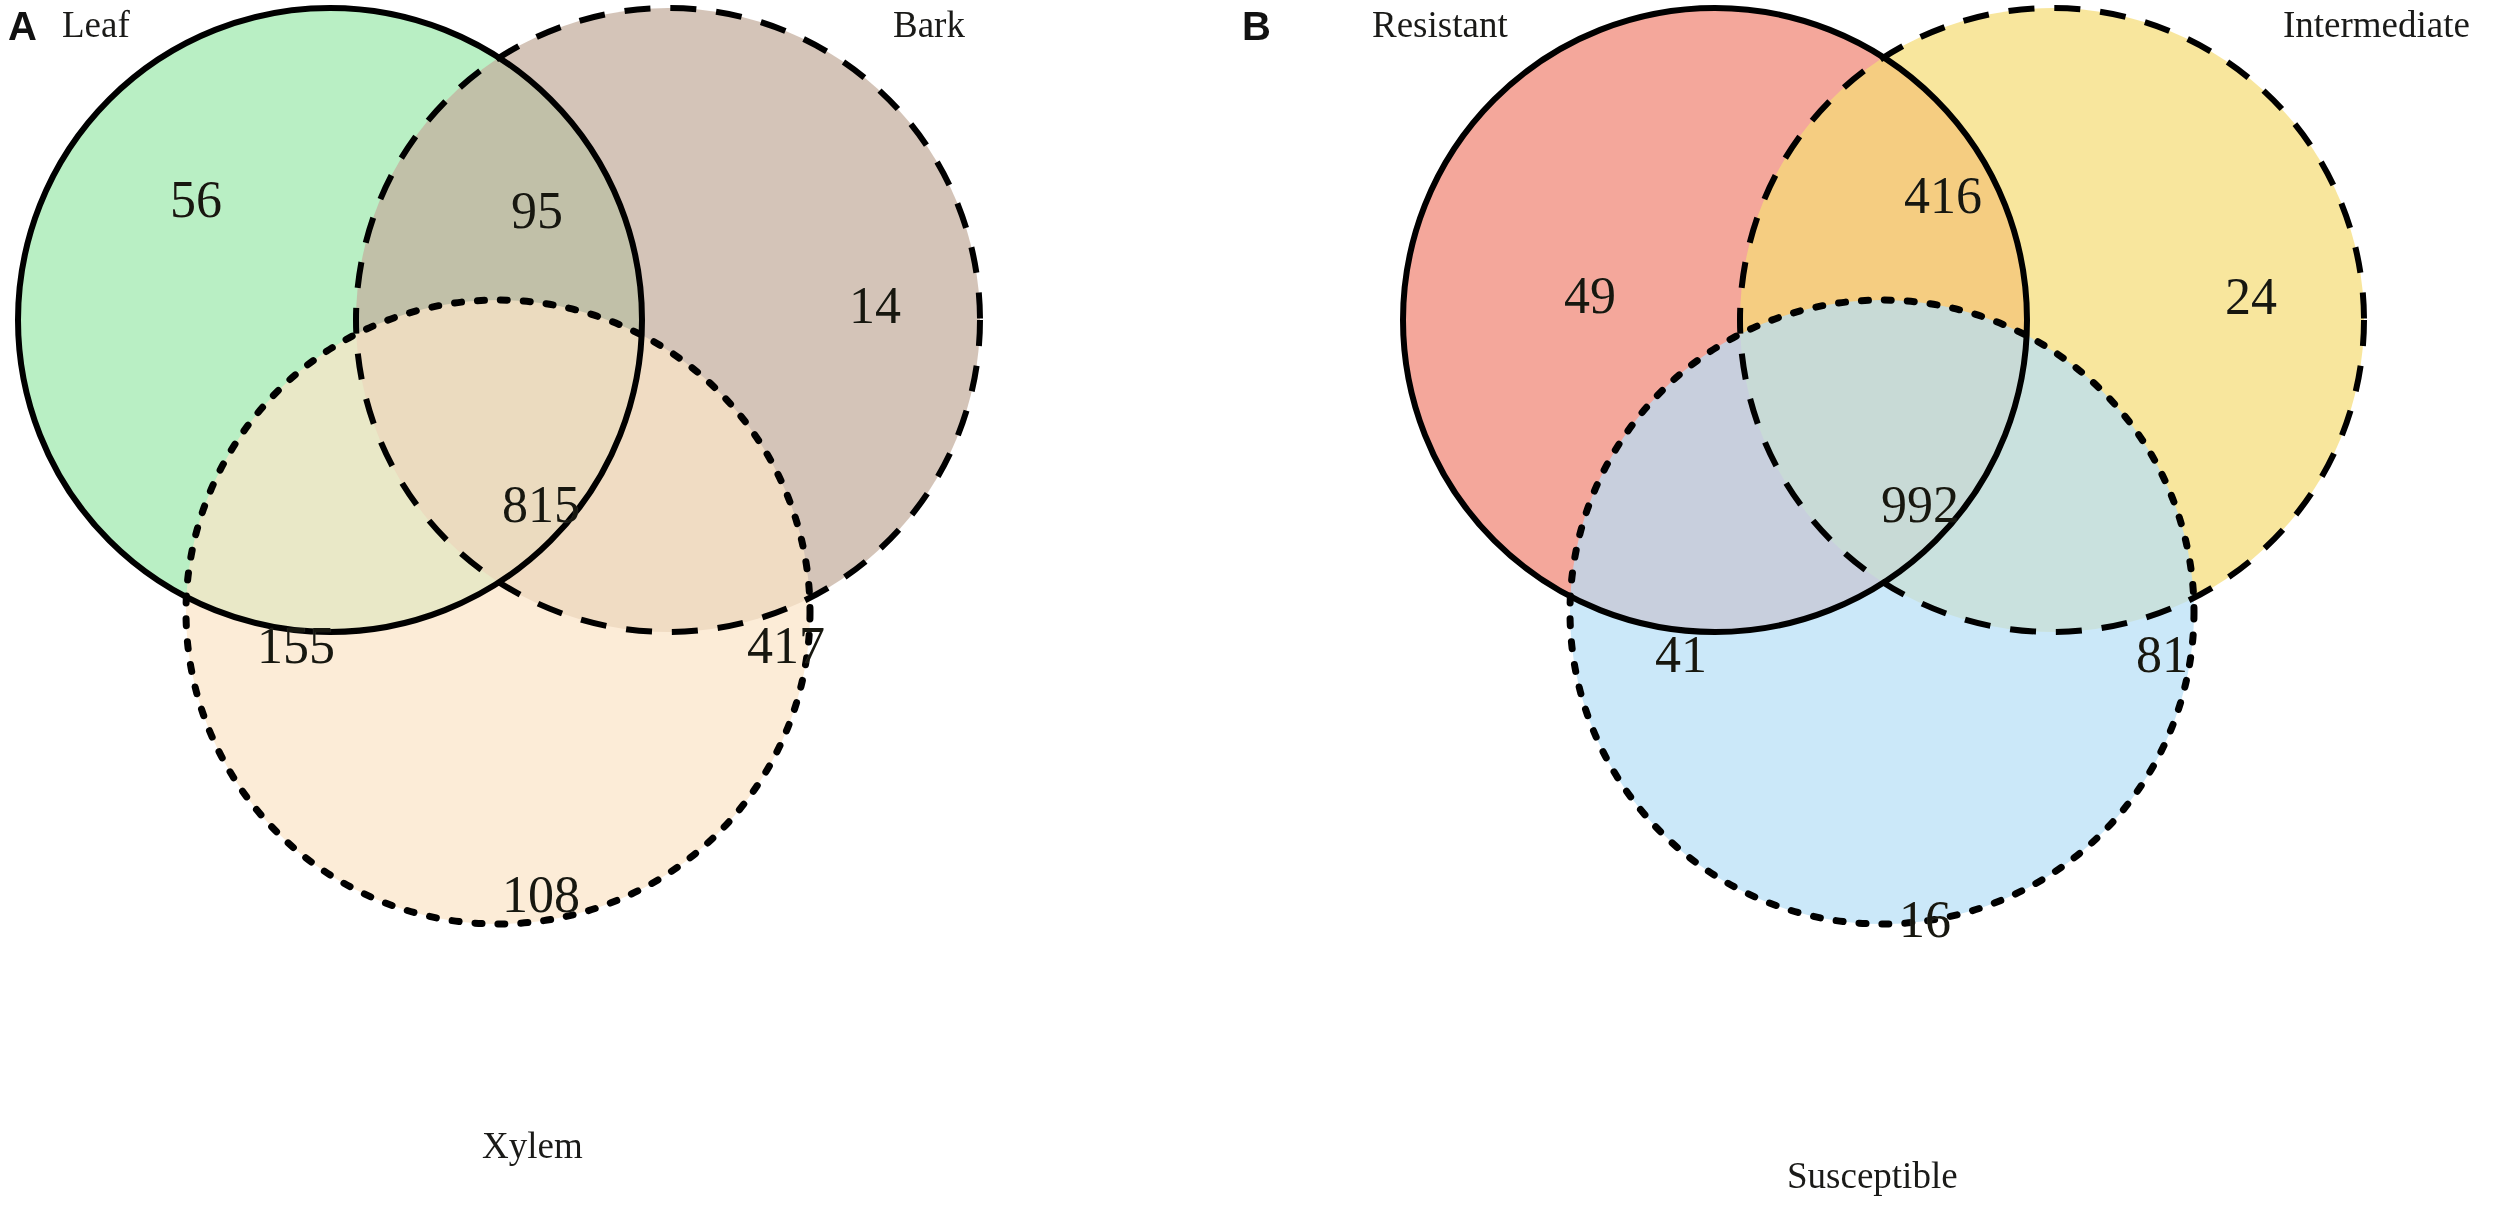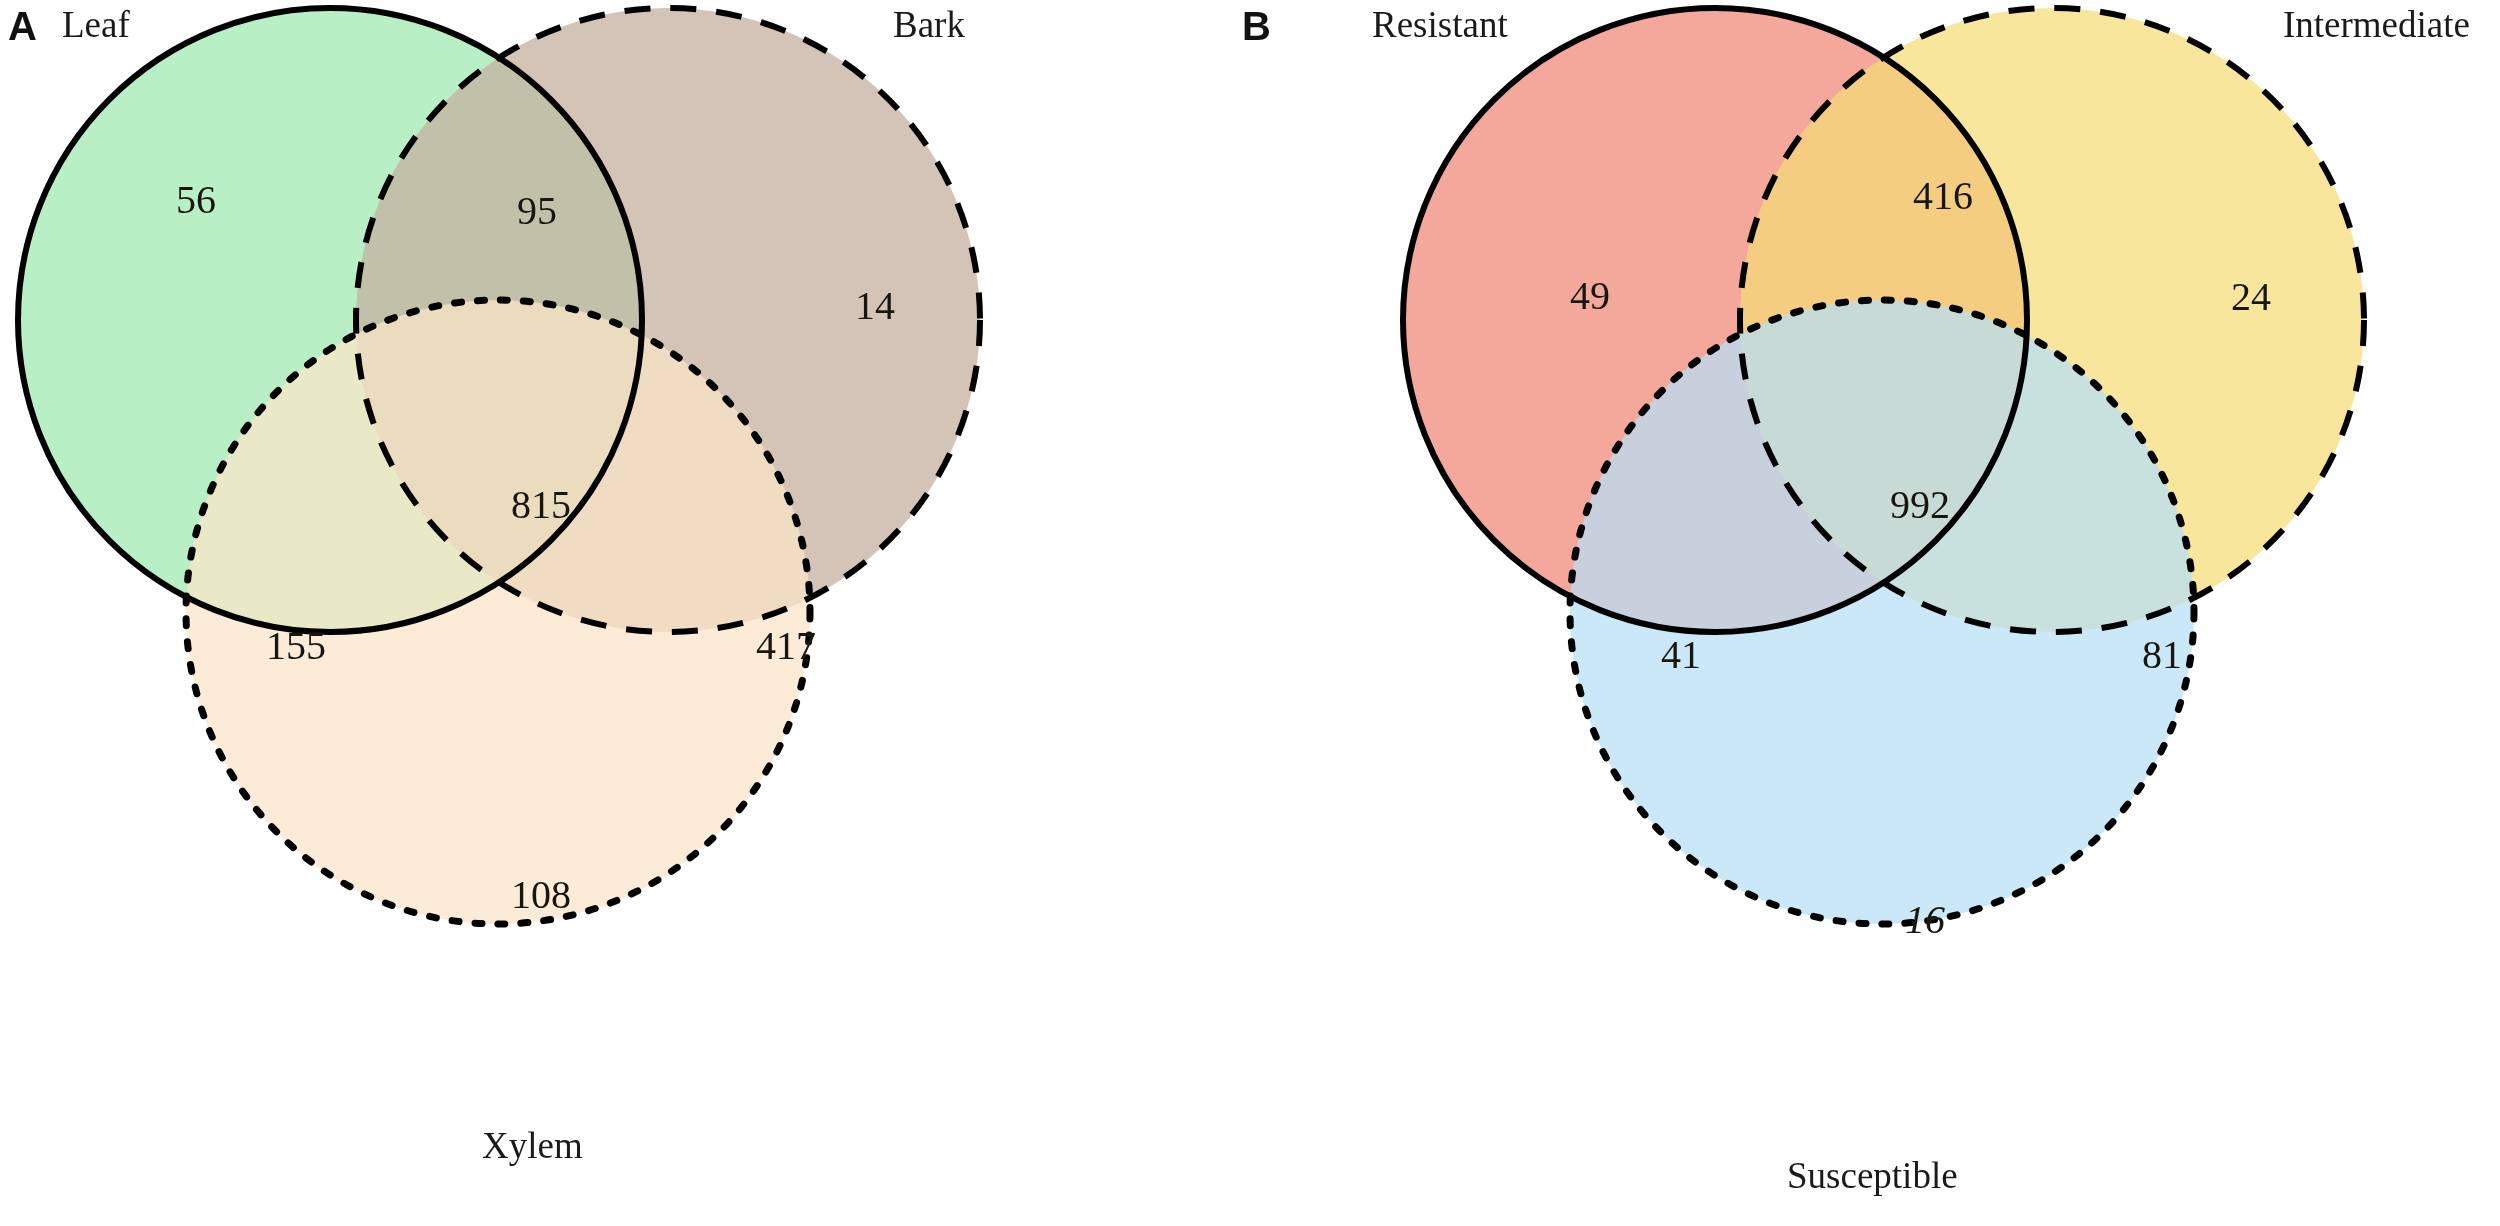--- a/index.html
+++ b/index.html
@@ -47,21 +47,21 @@
     position: absolute;
     font-family: "Liberation Serif", "DejaVu Serif", serif;
     font-size: 37px;
     line-height: 1;
     color: #1a1a18;
     white-space: nowrap;
   }
   .count-label {
     position: absolute;
     font-family: "Liberation Serif", "DejaVu Serif", serif;
-    font-size: 40px;
+    font-size: 52px;
     line-height: 1;
     color: #17170f;
     white-space: nowrap;
     transform: translate(-50%, -50%);
     text-shadow: 0 0 1px rgba(255,255,255,0.35);
   }
 </style>
 </head>
 <body>
 
@@ -115,16 +115,16 @@
     <span class="set-label" id="b-label-0" style="left:142px; top:6px;">Resistant</span>
     <span class="set-label" id="b-label-1" style="left:1053px; top:6px;">Intermediate</span>
     <span class="set-label" id="b-label-2" style="left:557px; top:1157px;">Susceptible</span>
 
     <span class="count-label" style="left:360px; top:296px;">49</span>
     <span class="count-label" style="left:693px; top:196px;margin-left:20px;">416</span>
     <span class="count-label" style="left:1021px; top:297px;">24</span>
     <span class="count-label" style="left:690px; top:505px;">992</span>
     <span class="count-label" style="left:451px; top:655px;">41</span>
     <span class="count-label" style="left:932px; top:655px;">81</span>
-    <span class="count-label" style="left:695px; top:920px;font-style:italic;">16</span>
+    <span class="count-label" style="left:695px; top:920px;">16</span>
   </div>
 
 </div>
 
 </body></html>

